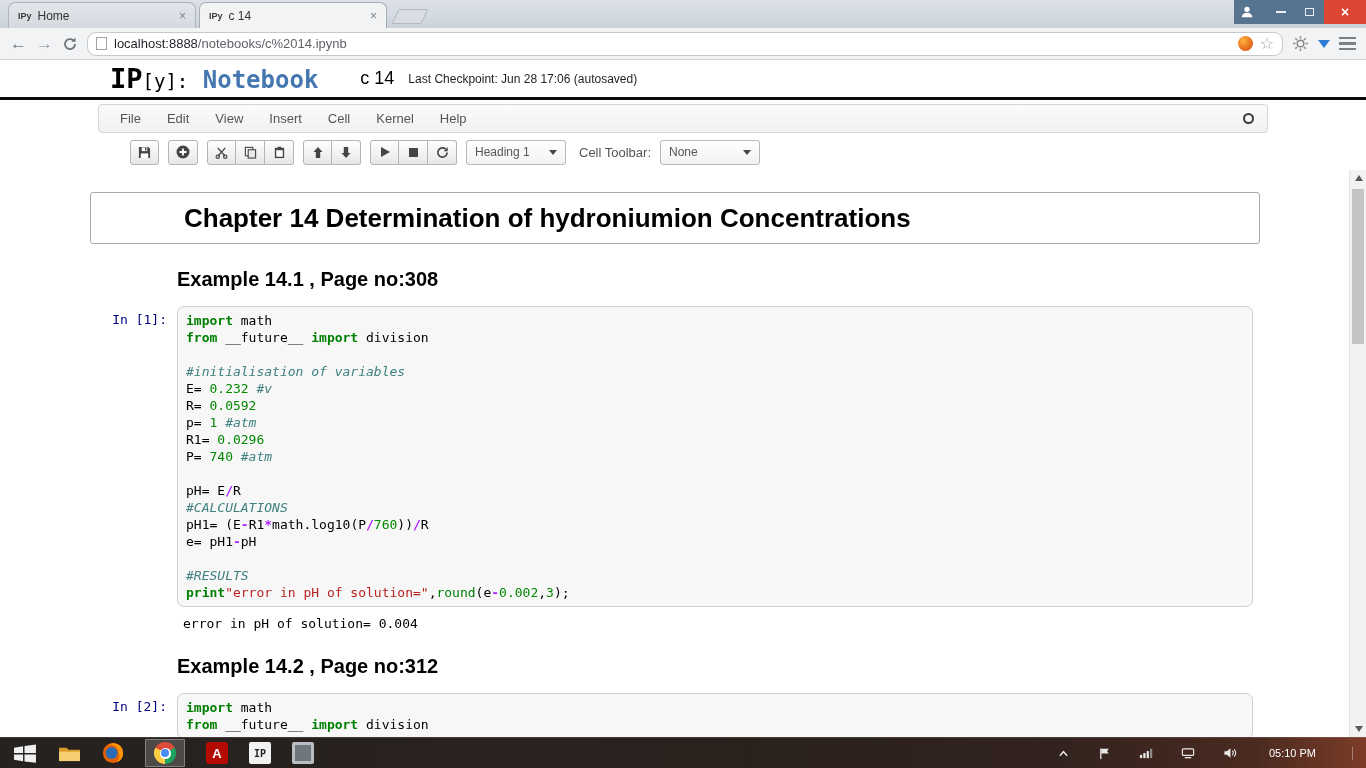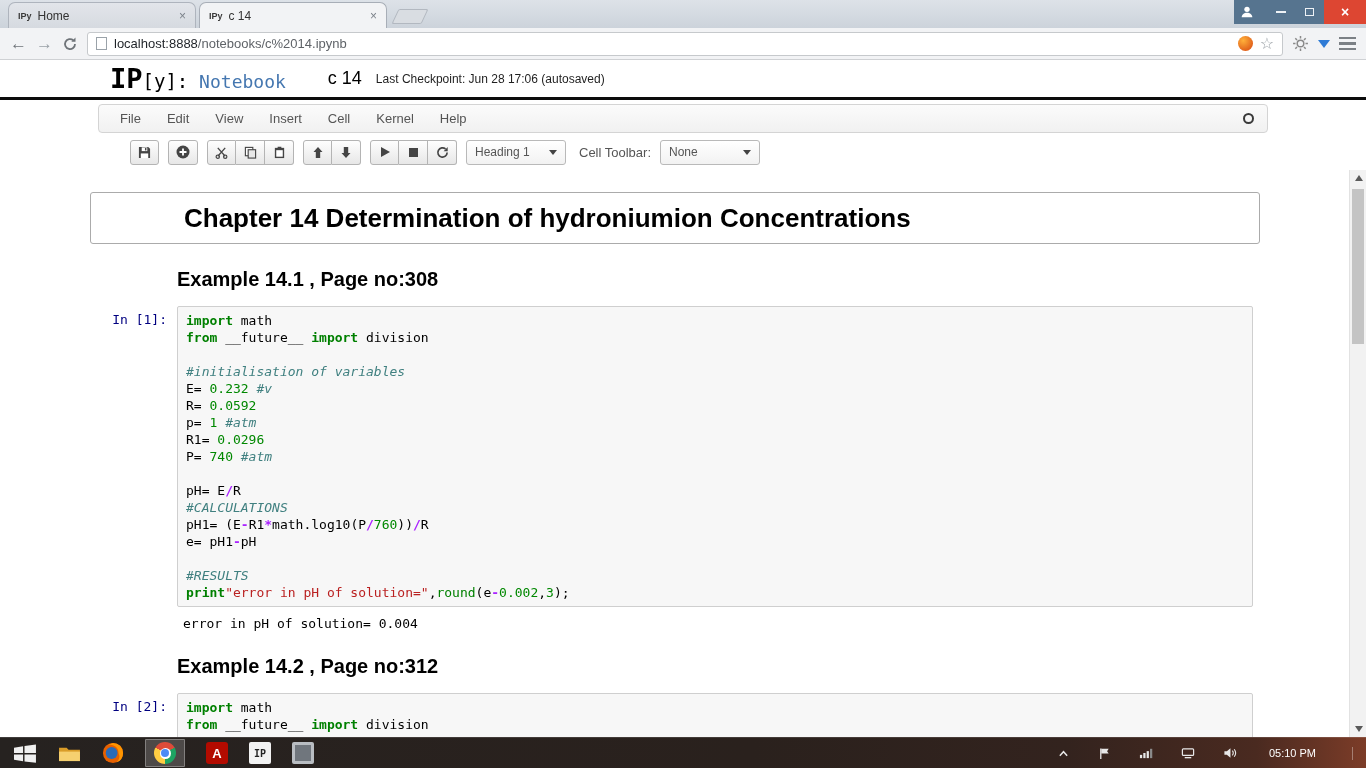--- a/index.html
+++ b/index.html
@@ -26,40 +26,40 @@
   .winbtn.close { width:42px; background:#dd4632; }
   .glyph-min { width:10px; height:2px; background:#eef2f6; }
   .glyph-max { width:9px; height:8px; border:1.5px solid #eef2f6; }
   .glyph-x { color:#fff; font-size:14px; font-weight:bold; line-height:1; }
 
   
   .navbar { height:32px; background:#f2f3f5; border-bottom:1px solid #cfd1d4;
             display:flex; align-items:center; padding:0 10px; gap:9px; }
   .nav-arrow { font-size:17px; color:#6f7479; line-height:1; }
   .nav-arrow.fwd { color:#9aa0a6; }
-  .urlbar { flex:1; height:24px; background:#fff; border:1px solid #c6c9cc; border-radius:3px;
+  .urlbar { flex:1; height:24px; background:#fff; border:1px solid #c6c9cc; border-radius:9px;
             display:flex; align-items:center; padding:4px 8px; gap:7px; font-size:13px; }
   .doc-icon { width:11px; height:13px; background:#fff; border:1px solid #9aa2a9; }
   .url-host { color:#1f2328; }
   .url-path { color:#5f6368; }
   .url-spacer { flex:1; }
   .ext-orange { width:15px; height:15px; border-radius:50%;
      background:radial-gradient(circle at 35% 30%, #ffb03a, #e2641c 70%); position:relative; }
   .star { color:#9aa0a6; font-size:16px; line-height:1; }
   .blue-down { width:0; height:0; border-left:6px solid transparent; border-right:6px solid transparent;
                border-top:8px solid #2e7bd6; }
   .hamburger { display:flex; flex-direction:column; gap:3px; }
   .hamburger span { width:17px; height:2.5px; background:#7b8085; }
 
   
   .nb-header { height:37px; display:flex; align-items:center; padding-left:110px; background:#fff; }
   .logo { font-family:"DejaVu Sans Mono", monospace; margin-right:42px; white-space:nowrap; }
   .logo .l-ip { font-size:27px; font-weight:bold; color:#000; }
   .logo .l-y  { font-size:19px; color:#000; }
-  .logo .l-nb { font-size:18px; font-weight:normal; color:#4577b0;text-align:center; }
+  .logo .l-nb { font-size:24px; font-weight:bold; color:#4577b0;text-align:center; }
   .nb-title { font-size:18px; color:#000; margin-right:14px; }
   .nb-checkpoint { font-size:12px; color:#1f1f1f; }
   .dark-divider { height:3px; background:#0c0c0c; }
 
   
   .menuwrap { padding:4px 98px 0 98px; background:#fff; }
   .menubar { height:29px; background:linear-gradient(#fbfbfb,#f1f1f1); border:1px solid #d4d4d4;
              border-radius:4px; display:flex; align-items:center; padding:0 8px; position:relative; }
   .menu-item { font-size:13px; color:#555; padding:0 13px; }
   .kernel-circle { position:absolute; right:13px; width:11px; height:11px; border:2px solid #3a3a3a;
@@ -87,21 +87,21 @@
   .nbwrap { margin-left:90px; width:1170px; padding-top:22px; }
   .cell-h1 { border:1px solid #ababab; border-radius:3px; padding:9px 8px 9px 93px; }
   .cell-h1 h1 { font-size:26px; font-weight:bold; color:#000; line-height:32px; }
   .row { display:flex; }
   .spacer { width:87px; flex:none; }
   .cell-h2 { margin-top:24px; }
   .cell-h2 h2 { font-size:20px; font-weight:bold; color:#000; line-height:22px; }
   .cell-code { margin-top:16px; }
   .prompt { width:87px; flex:none; text-align:right; padding:6px 10px 0 0;
             font-family:"DejaVu Sans Mono", monospace; font-size:13px; color:#000080; }
-  .inputbox { flex:1; margin-right:7px; border:1px solid #cfcfcf; border-radius:2px;
+  .inputbox { flex:1; margin-right:7px; border:1px solid #cfcfcf; border-radius:7px;
               background:#f7f7f7; padding:5px 8px;
               font-family:"DejaVu Sans Mono", monospace; font-size:13px; line-height:17px; color:#000; }
   .cell-output { margin-top:9px; }
   .output-text { padding-left:6px; font-family:"DejaVu Sans Mono", monospace; font-size:13px; color:#000; }
   .tok-k { color:#008000; font-weight:bold; }
   .tok-c { color:#408080; font-style:italic; }
   .tok-n { color:#008800; }
   .tok-s { color:#BA2121; }
   .tok-o { color:#AA22FF; font-weight:bold; }
   .tok-b { color:#008000; }

